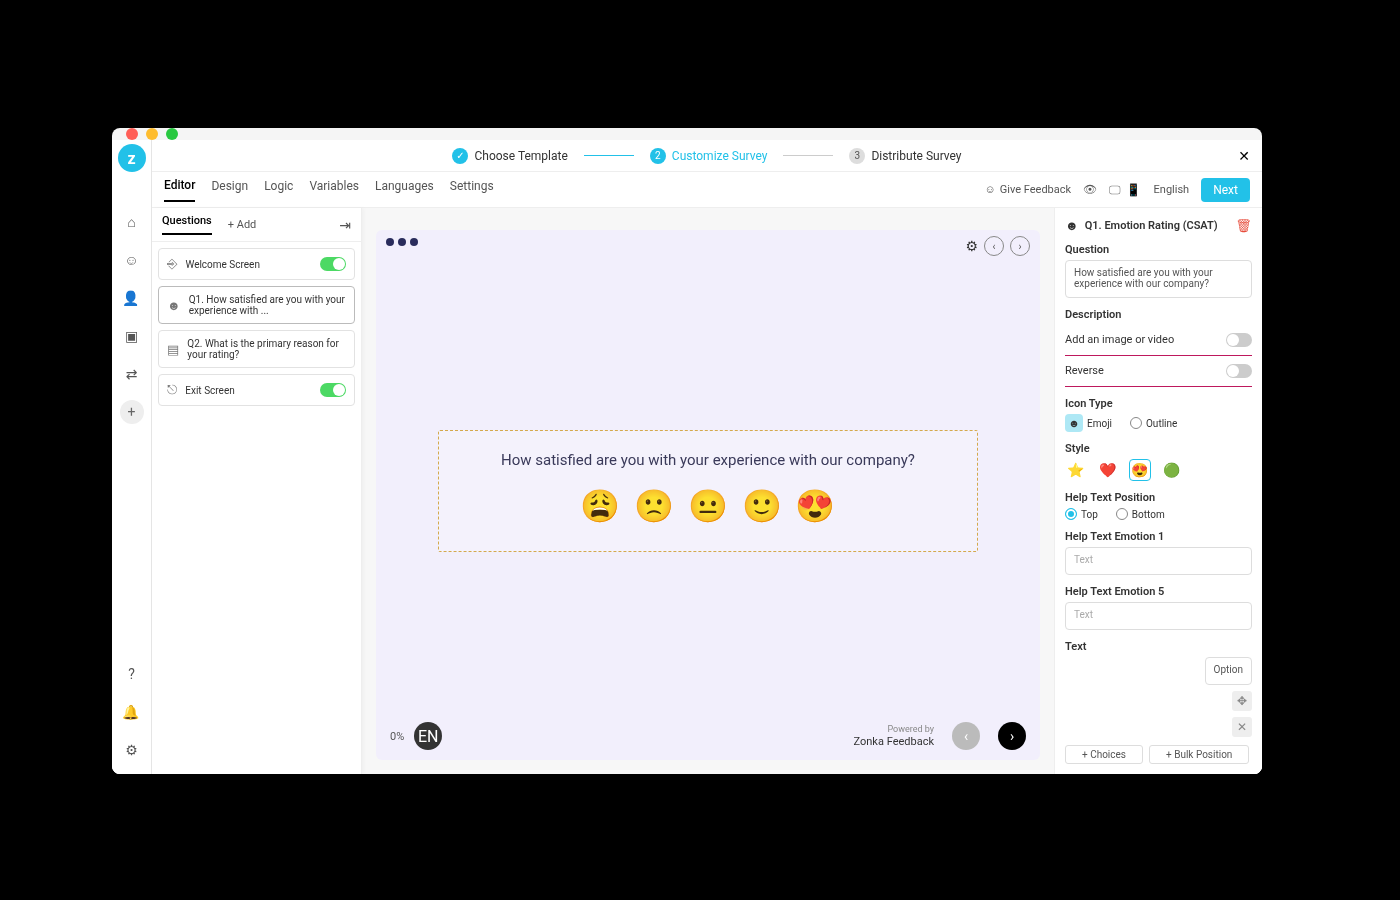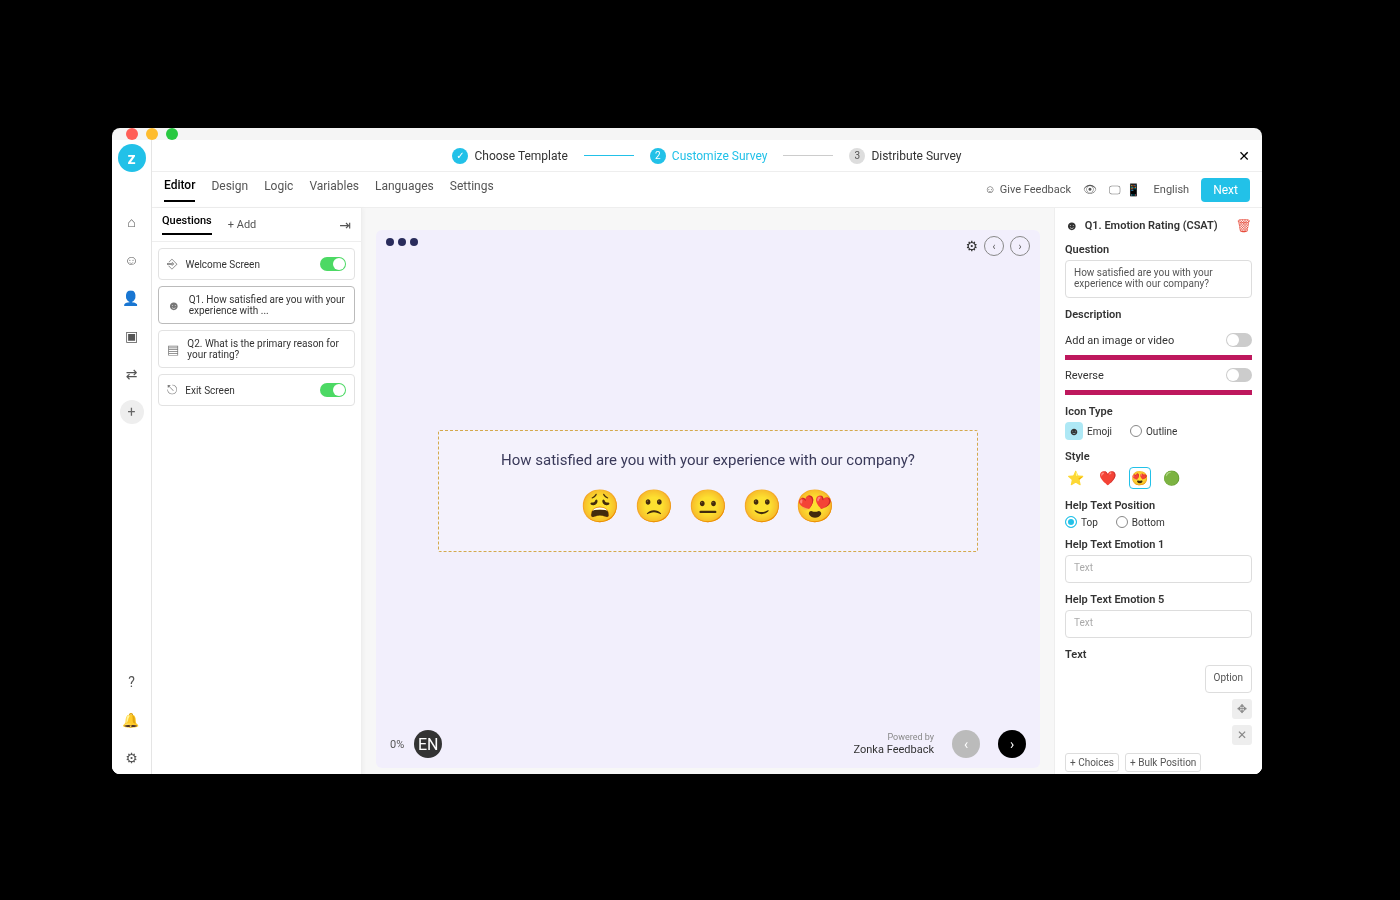--- a/index.html
+++ b/index.html
@@ -72,37 +72,37 @@
 .nav-circ.next { background: #000; color: #fff; }
 
 .panel { width: 208px; background: #fff; border-left: 1px solid #eee; padding: 10px 10px; overflow-y: auto; font-size: 11px; color: #333; }
 .panel-head { display: flex; align-items: center; gap: 6px; margin-bottom: 10px; }
 .panel-head .pic { font-size: 13px; }
 .panel-head .ptitle { font-weight: 600; font-size: 11px; flex: 1; }
 .panel-head .trash { color: #e74c3c; cursor: pointer; font-size: 13px; }
 .plabel { font-size: 11px; font-weight: 600; color: #333; margin: 10px 0 4px; }
 .pfield { border: 1px solid #ddd; border-radius: 4px; padding: 6px 8px; font-size: 10px; color: #555; min-height: 28px; background: #fff; }
 .pfield.multi { min-height: 38px; }
-.prow { display: flex; align-items: flex-end; justify-content: space-between; padding: 8px 0; border-bottom: 5px solid #be185d; }
+.prow { display: flex; align-items: flex-start; justify-content: space-between; padding: 8px 0; border-bottom: 1px solid #be185d; }
 .prow .ptoggle { width: 26px; height: 14px; background: #ccc; border-radius: 7px; position: relative; }
 .prow .ptoggle::after { content:""; position: absolute; left: 1px; top: 1px; width: 12px; height: 12px; background: #fff; border-radius: 50%; }
 .icon-type { display: flex; gap: 18px; align-items: center; margin-top: 4px; }
 .radio { display: flex; align-items: center; gap: 4px; font-size: 10px; }
 .radio .rdot { width: 12px; height: 12px; border: 1px solid #888; border-radius: 50%; display: inline-block; }
 .radio.selected .rdot { background: #22c1e8; border-color: #22c1e8; box-shadow: inset 0 0 0 2px #fff; }
 .chip-sq { width: 18px; height: 18px; border-radius: 4px; background: #aee8f5; display: flex; align-items: center; justify-content: center; font-size: 11px; }
 .style-row { display: flex; gap: 10px; margin-top: 4px; }
 .style-opt { width: 22px; height: 22px; border: 1px solid transparent; border-radius: 4px; display: flex; align-items: center; justify-content: center; font-size: 14px; cursor: pointer; }
 .style-opt.sel { border-color: #22c1e8; }
 .rows-box { display: flex; align-items: flex-end; gap: 6px; flex-direction: column; }
 .rows-box .pfield { flex: 1; }
 .drag-h { width: 20px; height: 20px; background: #eee; border-radius: 3px; display: flex; align-items: center; justify-content: center; color: #888; cursor: grab; font-size: 12px; }
 .rm-btn { width: 20px; height: 20px; background: #eee; border-radius: 3px; display: flex; align-items: center; justify-content: center; color: #888; cursor: pointer; font-size: 12px; }
 .choice-btns { display: flex; gap: 6px; margin-top: 8px; }
-.pill { border: 1px solid #ddd; border-radius: 3px; padding: 3px 4px; font-size: 10px; color: #555; cursor: pointer; background: #fff; }
+.pill { border: 1px solid #ddd; border-radius: 3px; padding: 3px 16px; font-size: 10px; color: #555; cursor: pointer; background: #fff; }
 </style>
 </head>
 <body>
 
 <div class="mac-window">
   <div class="mac-titlebar">
     <div class="mac-dot red"></div>
     <div class="mac-dot yellow"></div>
     <div class="mac-dot green"></div>
   </div>

